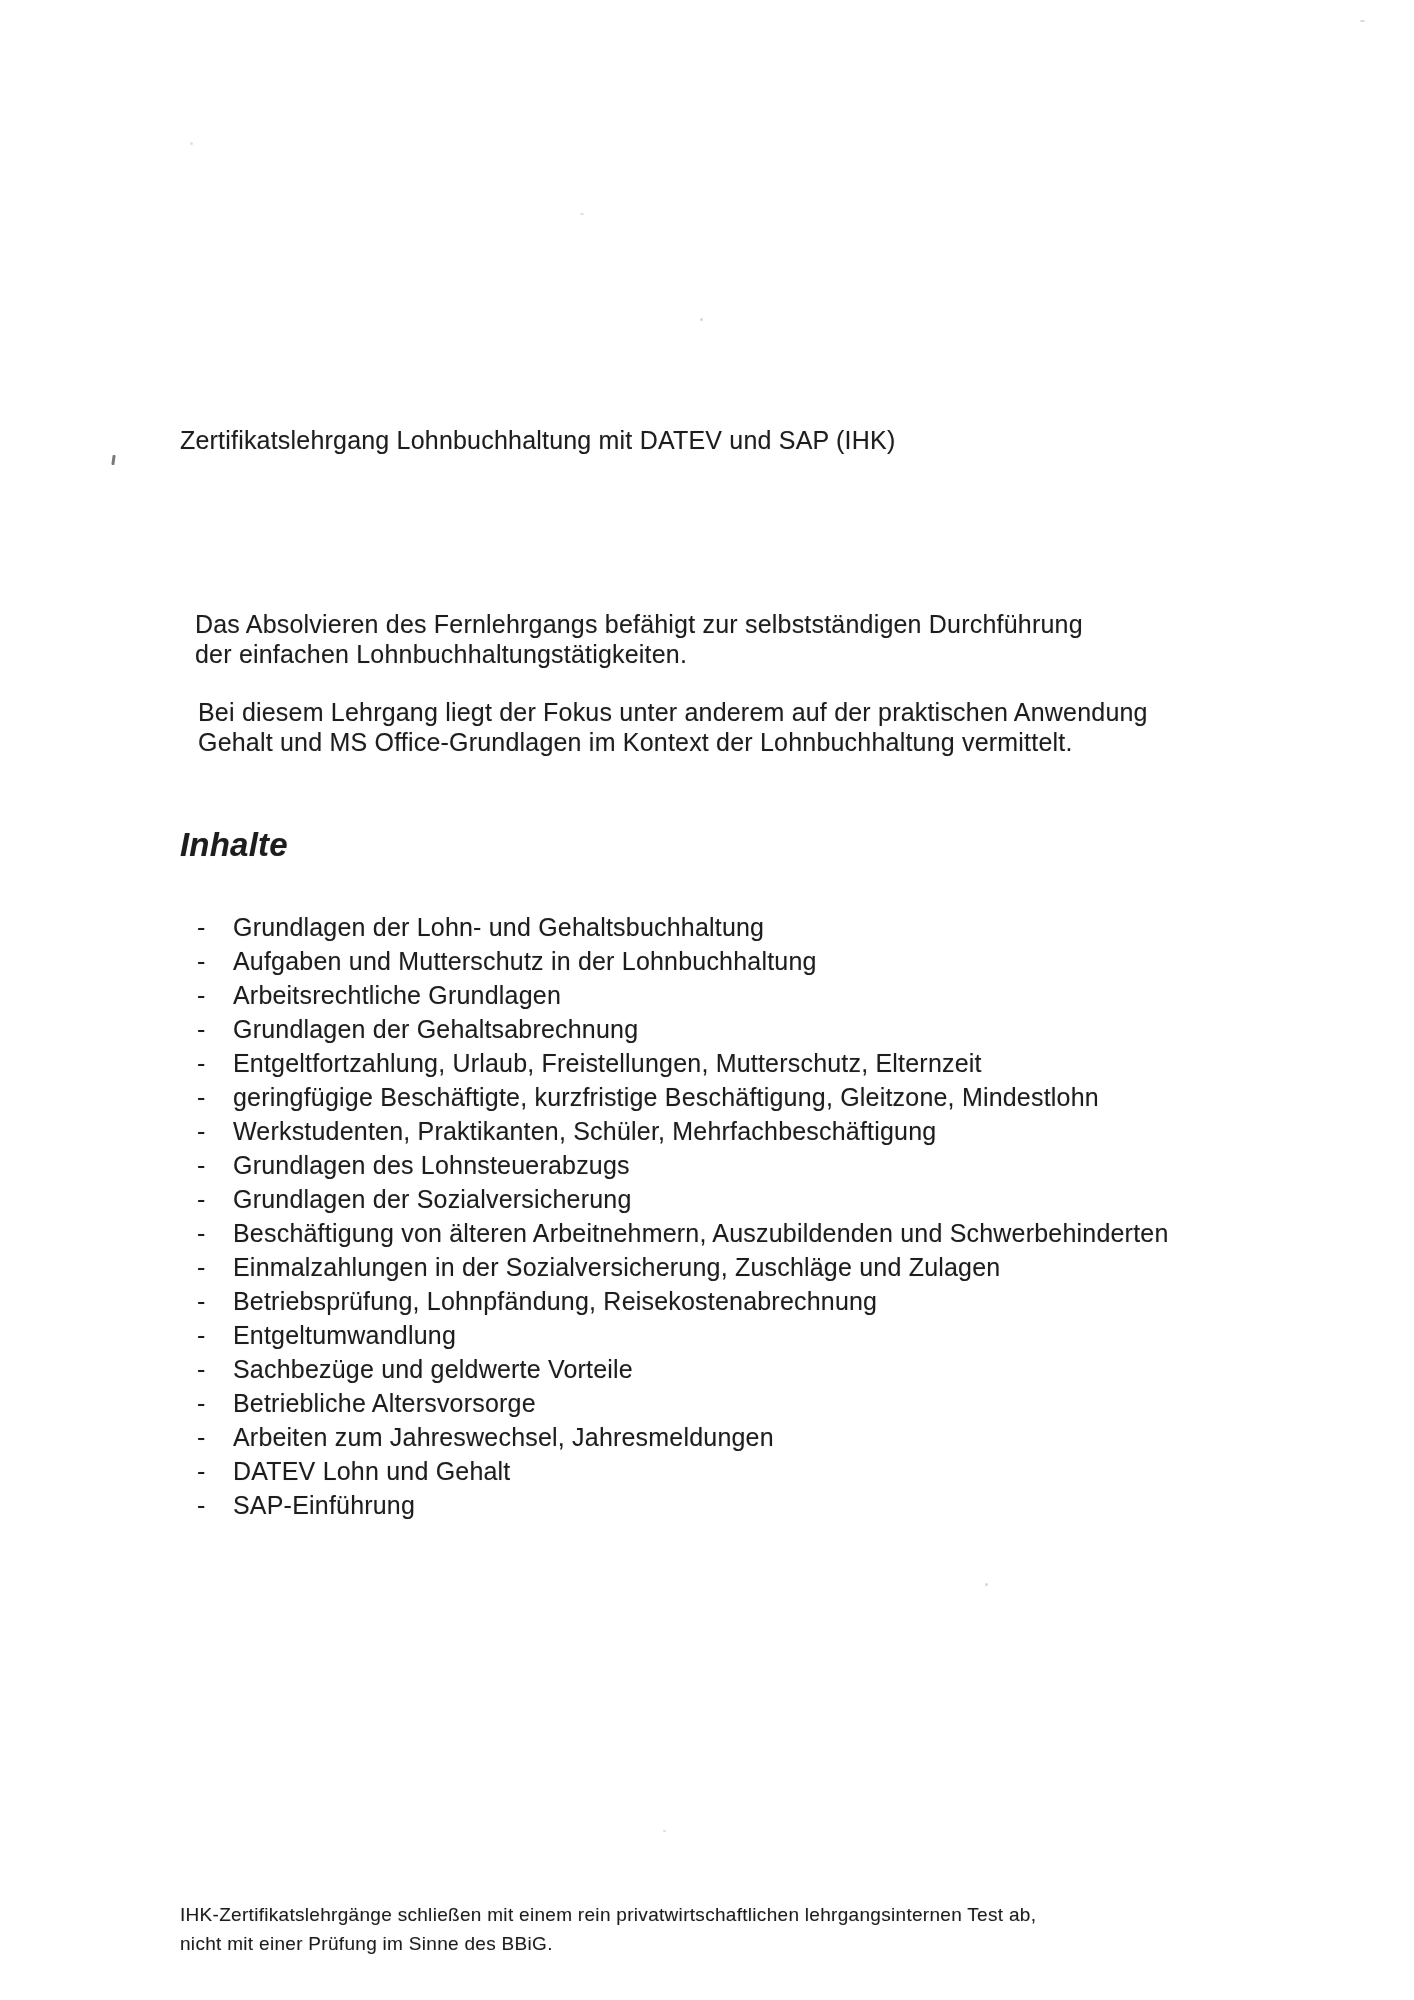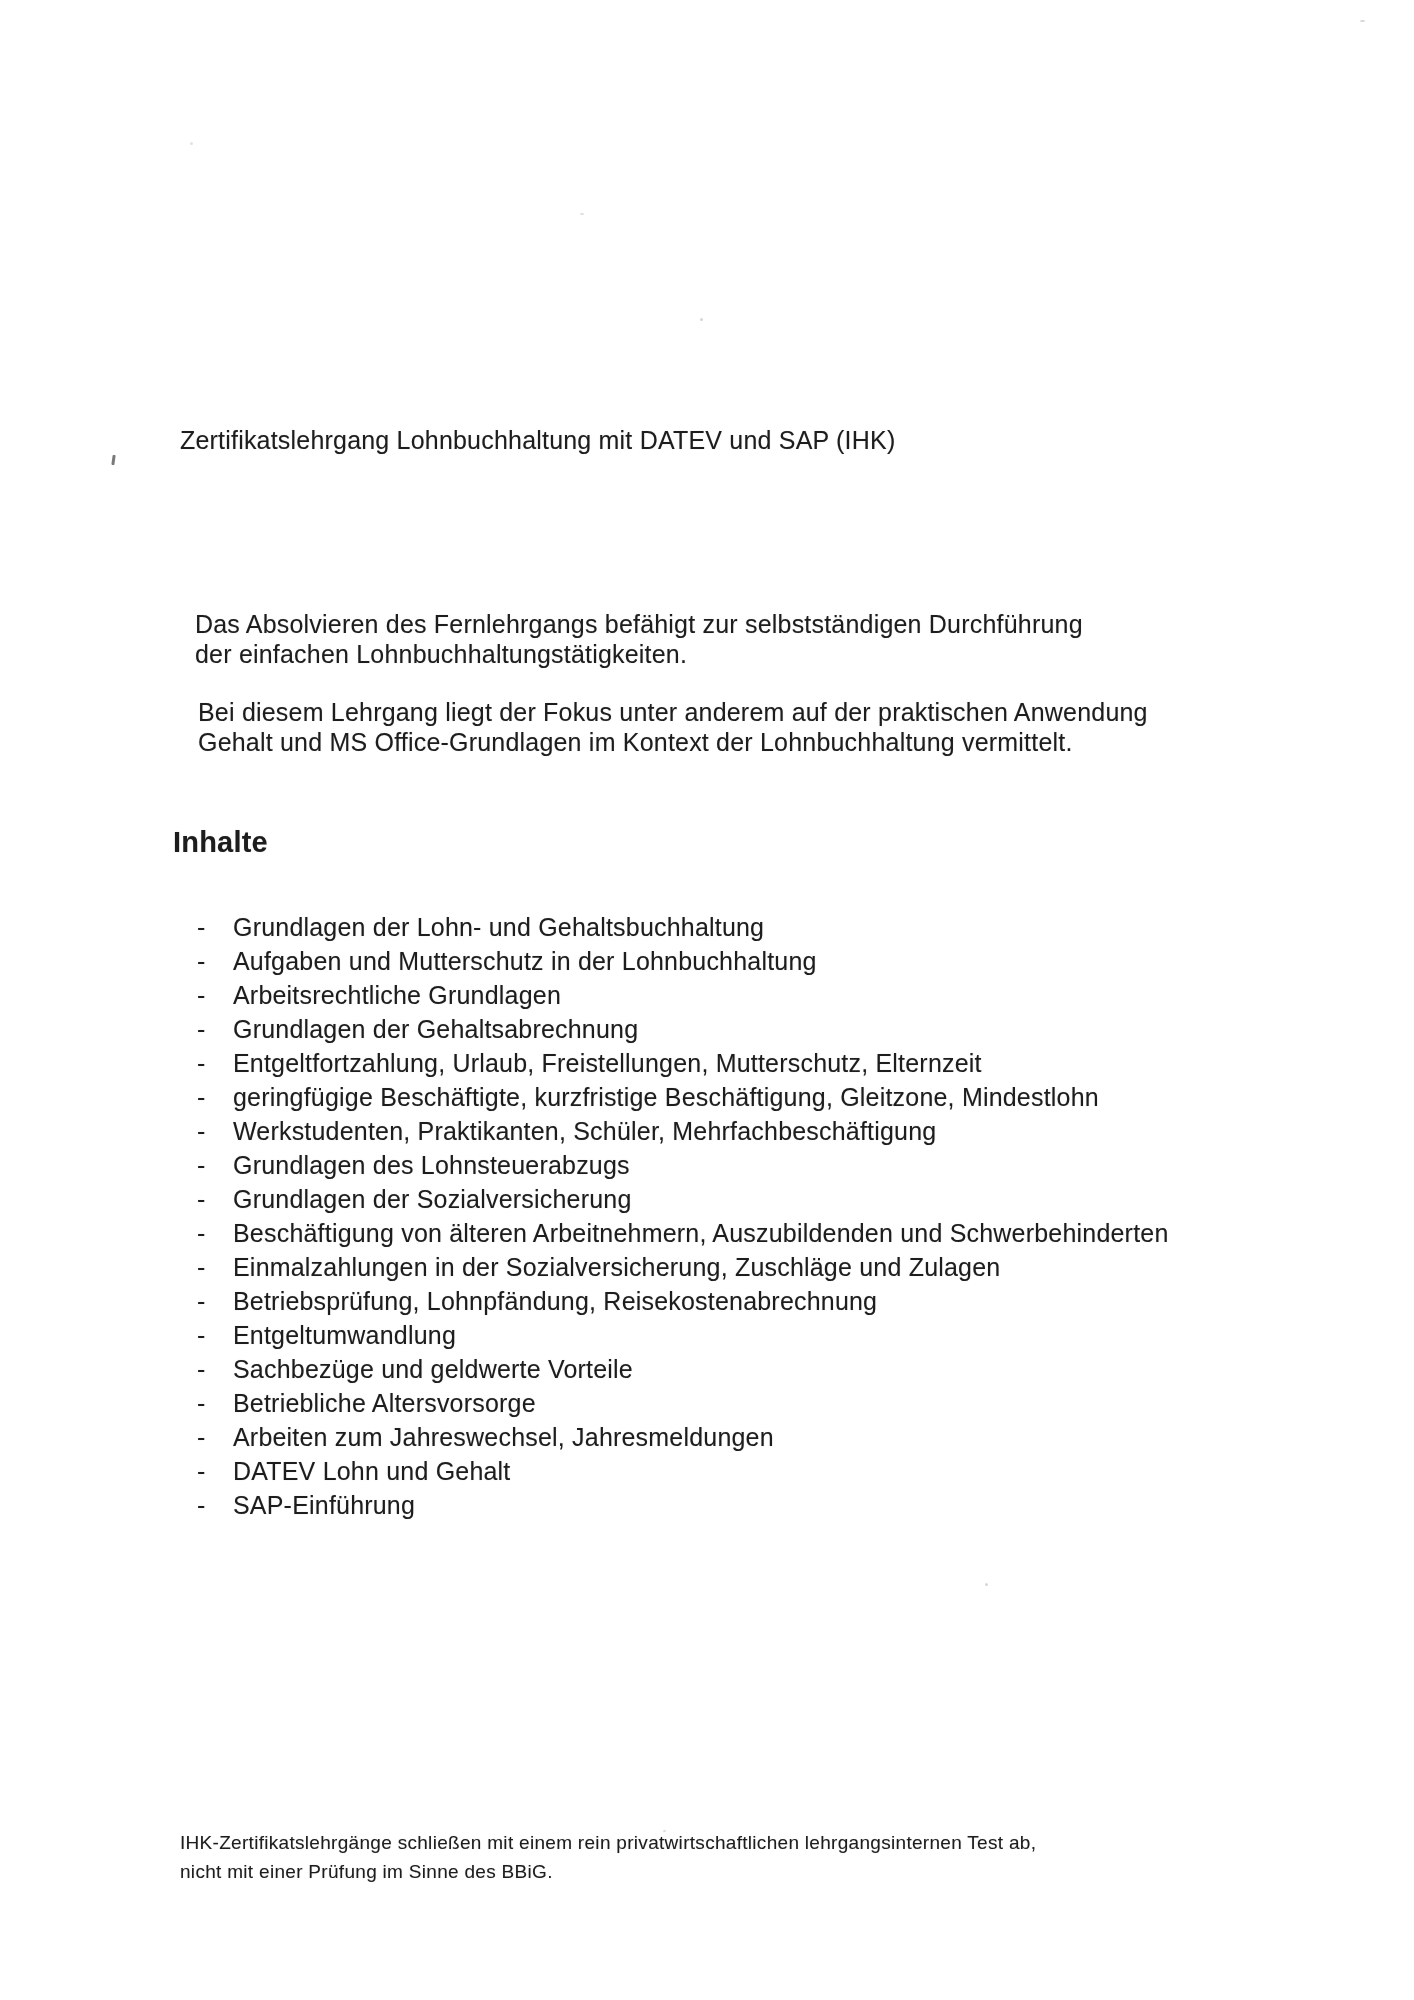--- a/index.html
+++ b/index.html
@@ -29,25 +29,26 @@
     line-height: 29.5px;
     letter-spacing: 0.2px;
     white-space: nowrap;
   }
   .para-1 { top: 510px; }
   .para-2 { top: 595px; }
   .para-3 { top: 680px; }
   .para .line { display: block; }
   .section-heading {
     position: absolute;
-    left: 173px;
+    left: 180px;
     top: 826px;
-    font-size: 29px;
+    font-size: 33px;
     font-weight: bold;
     letter-spacing: 0.2px;
+    font-style: italic;
   }
   .topic-list {
     position: absolute;
     left: 197px;
     top: 910px;
     font-size: 25px;
     letter-spacing: 0.2px;
   }
   .topic-list .row {
     display: flex;
@@ -55,21 +56,21 @@
     line-height: 34px;
     white-space: nowrap;
   }
   .topic-list .dash {
     width: 36px;
     flex: 0 0 36px;
   }
   .doc-footer {
     position: absolute;
     left: 180px;
-    top: 1828px;
+    top: 1900px;
     font-size: 19px;
     line-height: 29px;
     letter-spacing: 0.3px;
     white-space: nowrap;
   }
   .doc-footer .line { display: block; }
   
   .speck {
     position: absolute;
     background: #d6d6d6;

